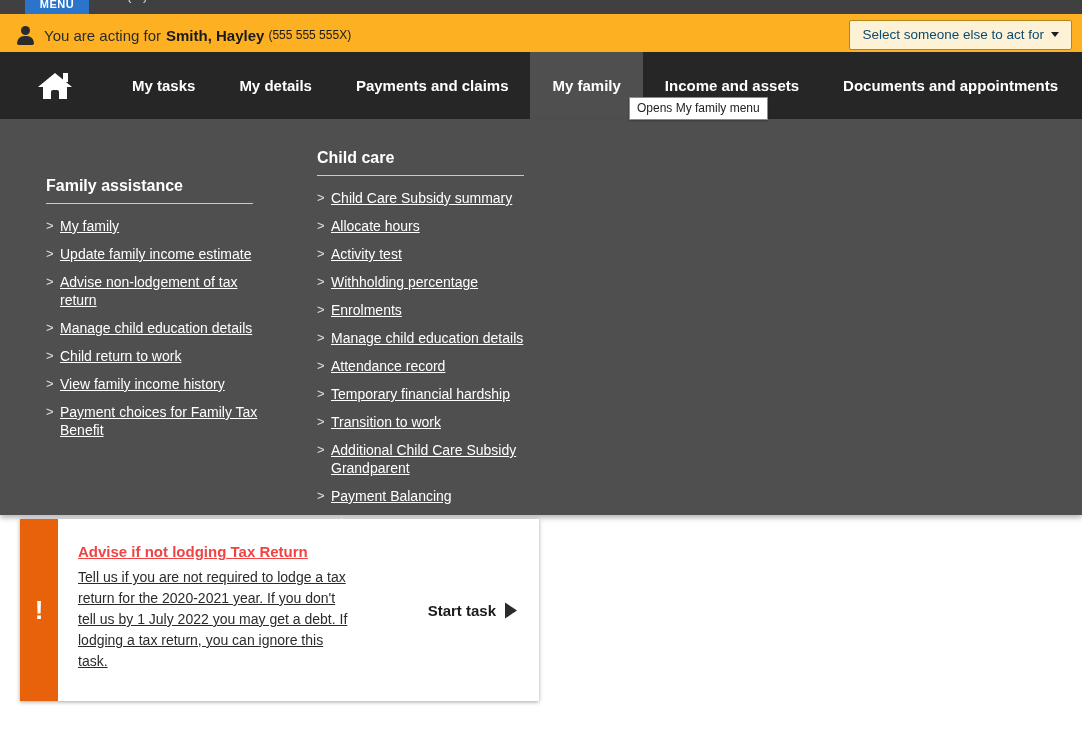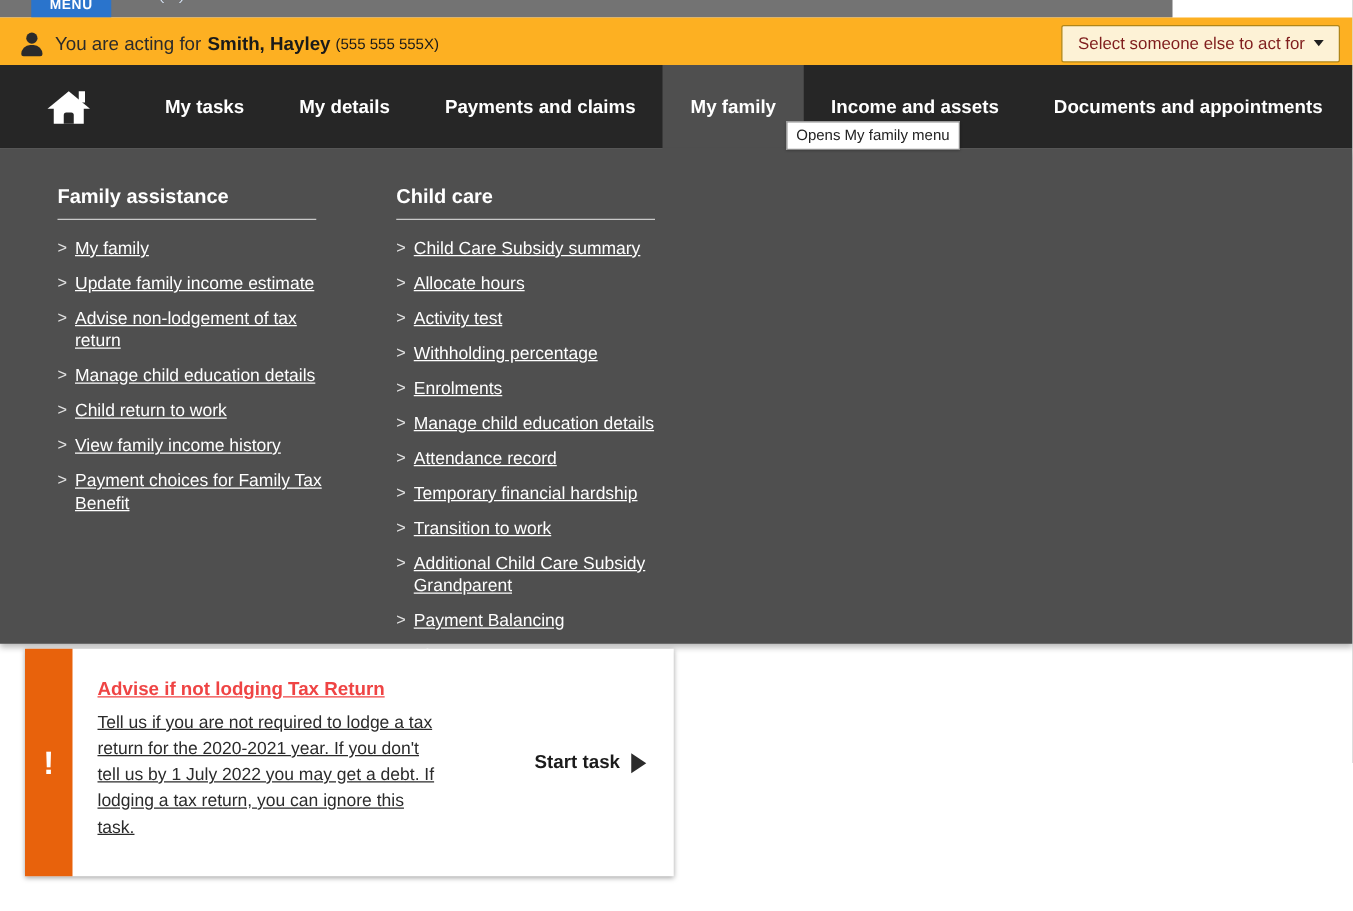--- a/index.html
+++ b/index.html
@@ -8,22 +8,22 @@
     width: 1082px;
     height: 729px;
     background: #ffffff;
     font-family: "Liberation Sans", sans-serif;
     overflow: hidden;
   }
   .page { position: relative; width: 1082px; height: 729px; background:#ffffff; }
 
   
   .topstrip {
-    position: absolute; left:0; top:0; width:938px; height:14px;
-    background:#737373;
+    position: absolute; left:0; top:0; width:1082px; height:14px;
+    background:#404040;
   }
   .topstrip .menu-tab {
     position:absolute; left:25px; top:-8px; width:64px; height:22px;
     background:#2a74cc; color:#ffffff;
     font-size:11px; font-weight:bold; letter-spacing:0.5px;
     text-align:center; line-height:24px;
   }
   .topstrip .chev {
     position:absolute; left:128px; top:-6px; color:#d8e6f8; font-size:11px;
     letter-spacing:4px;
@@ -43,21 +43,21 @@
   .person-icon .body {
     position:absolute; left:1px; top:11px; width:17px; height:9px;
     border-radius:8px 8px 2px 2px; background:#2b2b2b;
   }
   .acting-text { font-size:15px; color:#2b2b2b; white-space:nowrap; }
   .acting-name { font-size:15px; color:#1a1a1a; font-weight:bold; margin-left:5px; white-space:nowrap;}
   .acting-id { font-size:12px; color:#1a1a1a; margin-left:4px; white-space:nowrap;}
   .select-someone {
     margin-left:auto;
     background:#fdf2d6; border:1px solid #b08619;
-    color:#7f1d1d; font-size:13.5px;
+    color:#0c4a6e; font-size:13.5px;
     padding:6px 12px 7px 12px; border-radius:2px;
     white-space:nowrap; cursor:pointer;
     display:flex; align-items:center; gap:7px;
   }
   .caret-down {
     width:0;height:0;border-left:4px solid transparent;border-right:4px solid transparent;
     border-top:5px solid #1f1f1f; display:inline-block;
   }
 
   
@@ -99,21 +99,21 @@
     box-shadow:0 1px 2px rgba(0,0,0,0.25);
   }
 
   
   .megapanel {
     position:absolute; left:0; top:119px; width:1082px; height:396px;
     background:#4f4f4f;
     box-shadow:0 3px 5px rgba(0,0,0,0.28);
   }
   .col { position:absolute; top:30px; }
-  .col-a { left:46px; width:230px; }
+  .col-a { left:46px; width:230px;margin-top:28px; }
   .col-b { left:317px; width:235px; }
   .col-title {
     color:#ffffff; font-size:16px; font-weight:bold;
     padding-bottom:8px; border-bottom:1px solid #c9c9c9;
     margin-bottom:13px;
   }
   .col-a .col-title { width:207px; }
   .col-b .col-title { width:207px; }
   .linklist { list-style:none; }
   .linklist li {

